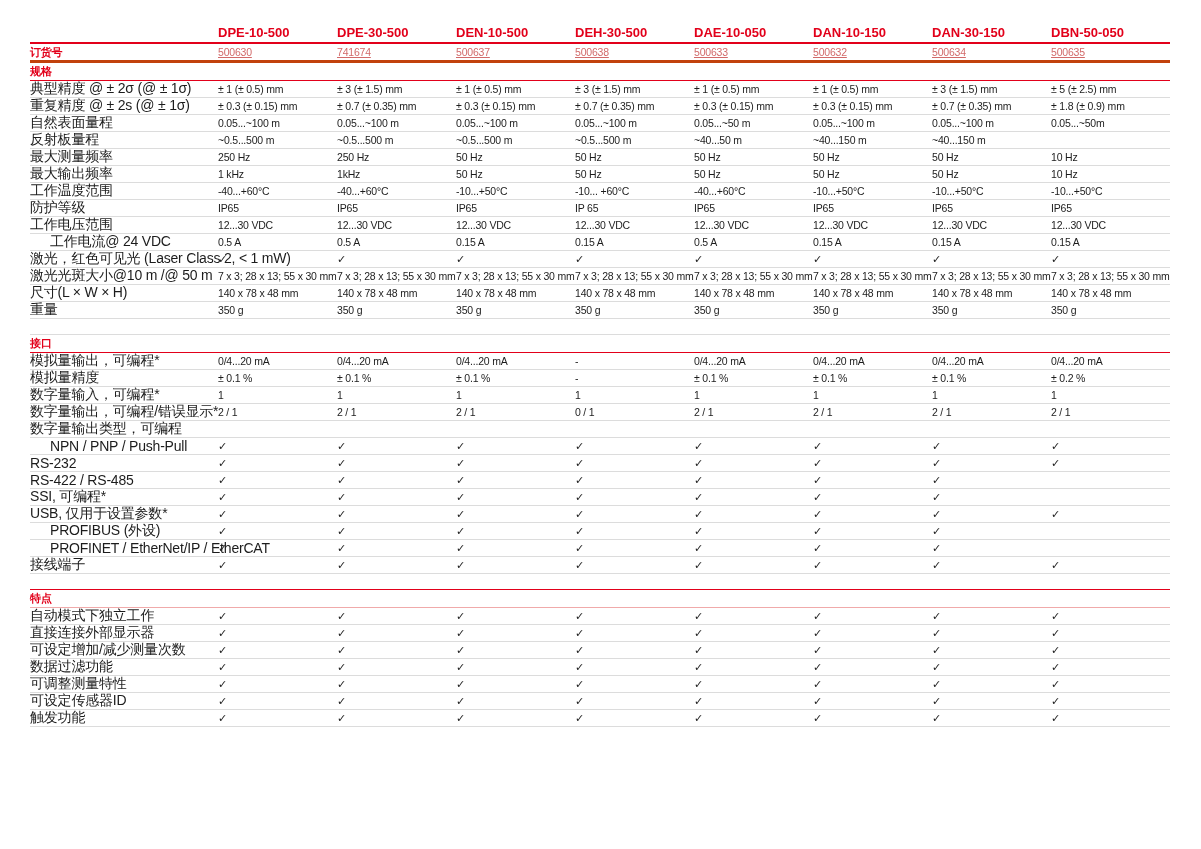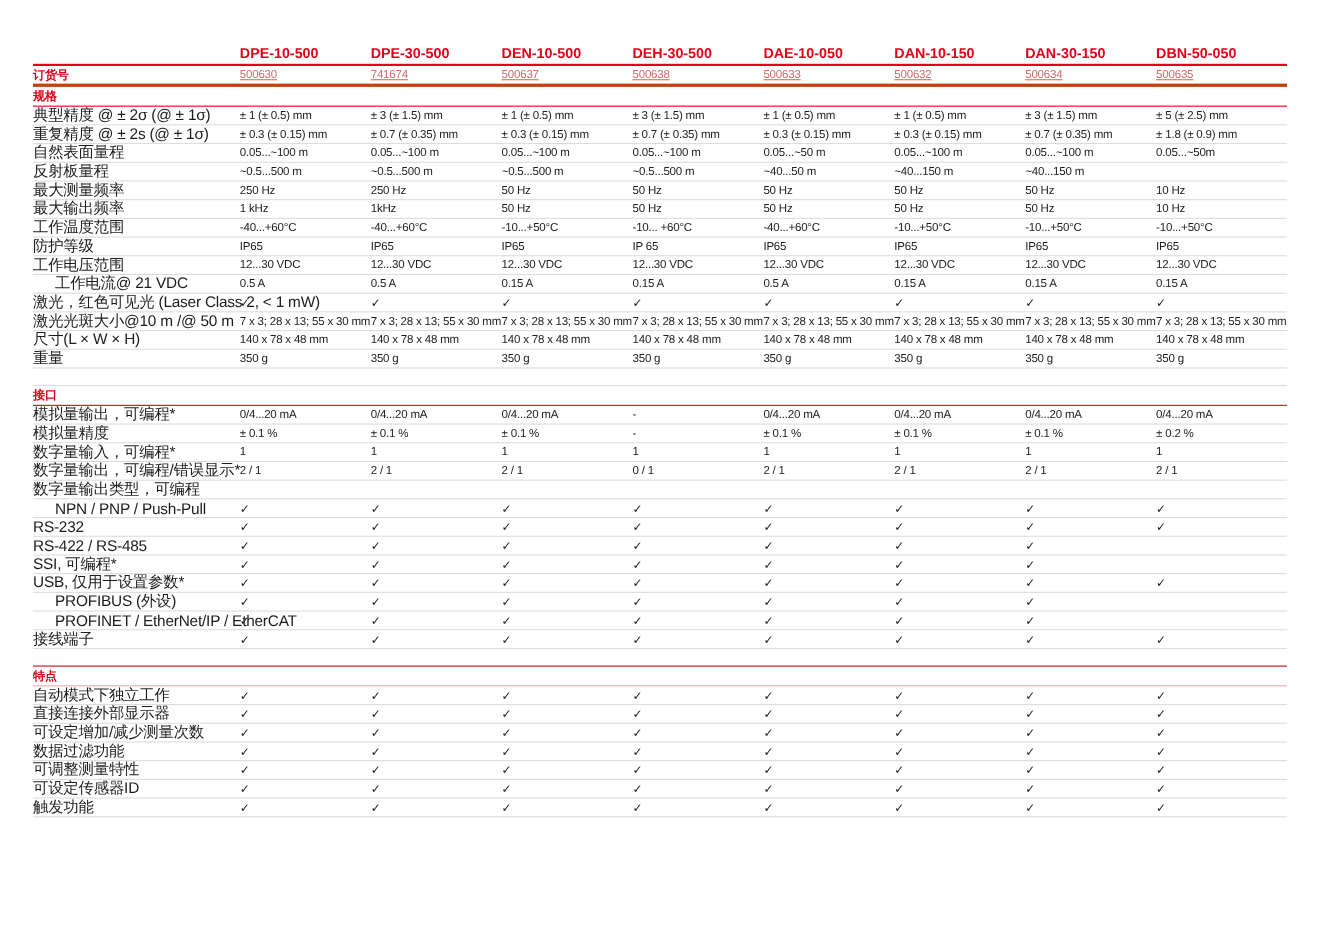--- a/index.html
+++ b/index.html
@@ -2,21 +2,21 @@
 <html><head>
 <meta charset="utf-8">
 <style>
   html,body { margin:0; padding:0; background:#ffffff; }
   body {
     width:1201px; height:849px; overflow:hidden;
     font-family:"Liberation Sans","DejaVu Sans",sans-serif;
     color:#1c1c1c;
   }
   .page { position:relative; width:1201px; height:849px; background:#fff; }
-  .spec-table { position:absolute; left:30px; top:40px; width:1140px; }
+  .spec-table { position:absolute; left:30px; top:24px; width:1140px; }
 
   .row { display:flex; align-items:center; height:16px; box-sizing:content-box; }
   .data-row { border-bottom:1px solid #dcdcdc; }
 
   .label-cell {
     flex:0 0 188px; width:188px; font-size:14px; letter-spacing:-0.2px;
     white-space:nowrap; color:#1c1c1c;
   }
   .label-cell.indent { padding-left:20px; box-sizing:border-box; }
   .value-cell {
@@ -164,21 +164,21 @@
         <div class="value-cell">12...30 VDC</div>
         <div class="value-cell">12...30 VDC</div>
         <div class="value-cell">12...30 VDC</div>
         <div class="value-cell">12...30 VDC</div>
         <div class="value-cell">12...30 VDC</div>
         <div class="value-cell">12...30 VDC</div>
         <div class="value-cell">12...30 VDC</div>
         <div class="value-cell">12...30 VDC</div>
       </div>
       <div class="row data-row">
-        <div class="label-cell indent">工作电流@ 21 VDC</div>
+        <div class="label-cell indent">工作电流@ 24 VDC</div>
         <div class="value-cell">0.5 A</div>
         <div class="value-cell">0.5 A</div>
         <div class="value-cell">0.15 A</div>
         <div class="value-cell">0.15 A</div>
         <div class="value-cell">0.5 A</div>
         <div class="value-cell">0.15 A</div>
         <div class="value-cell">0.15 A</div>
         <div class="value-cell">0.15 A</div>
       </div>
       <div class="row data-row">

